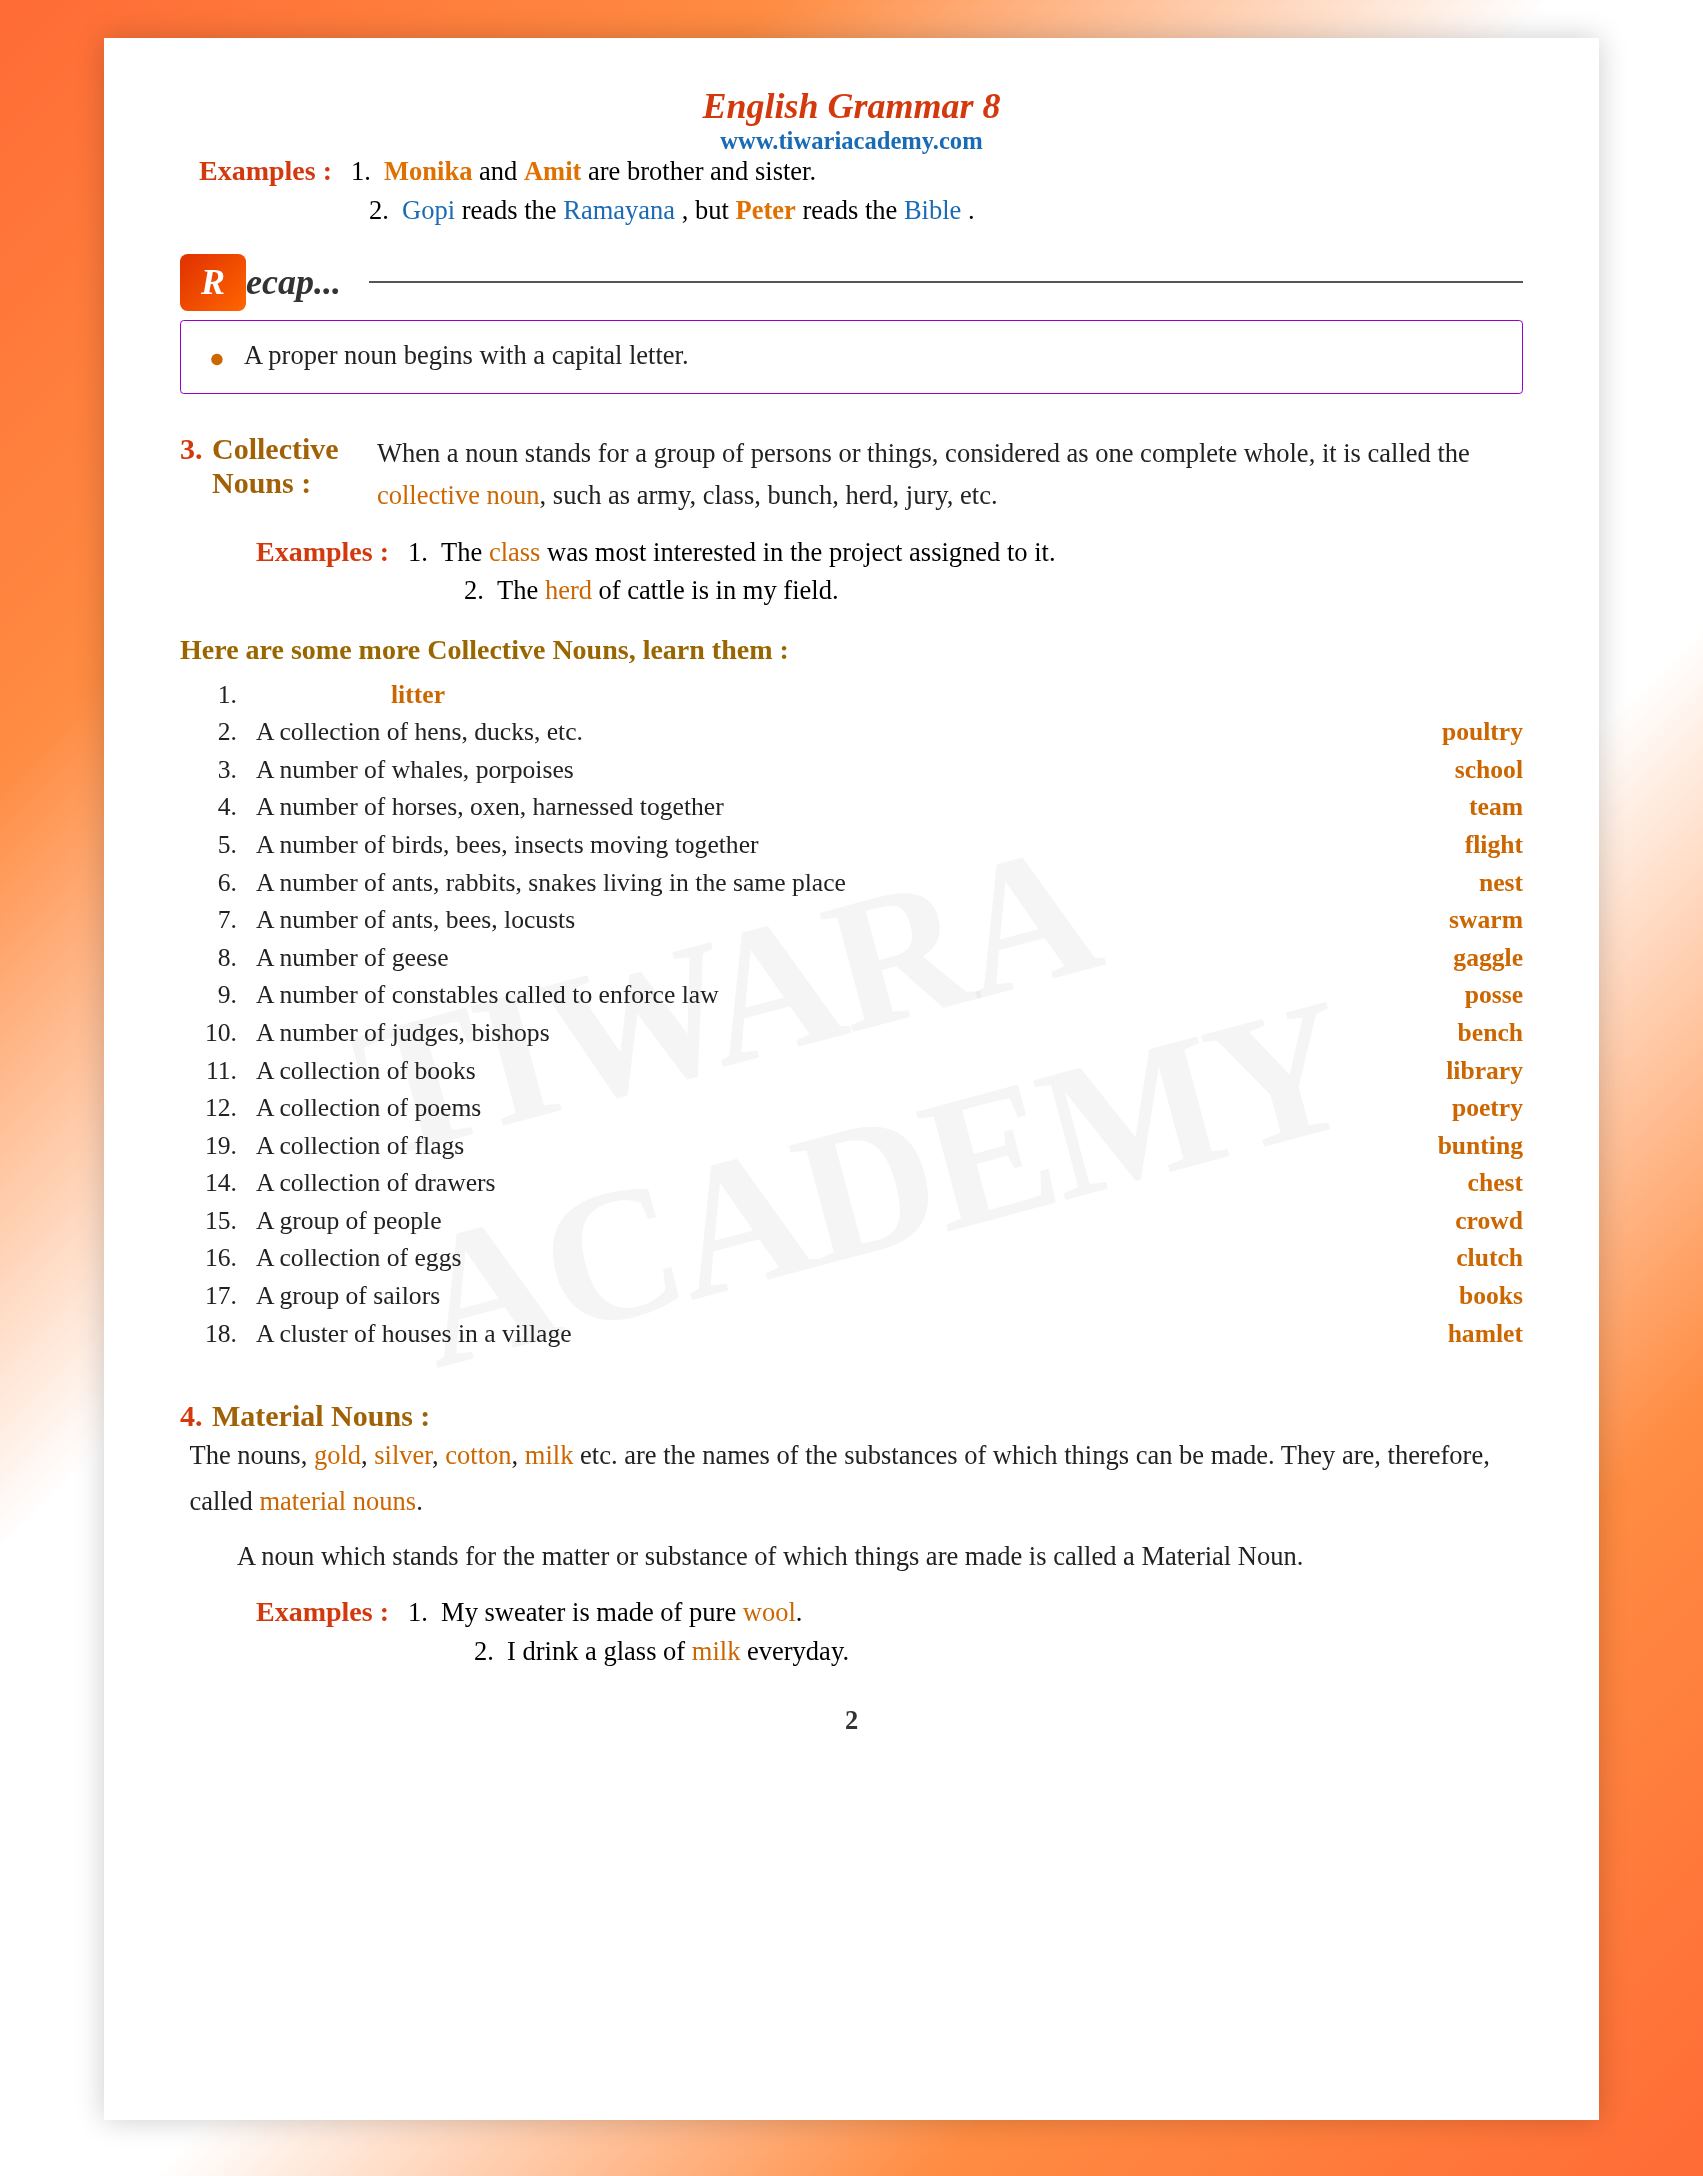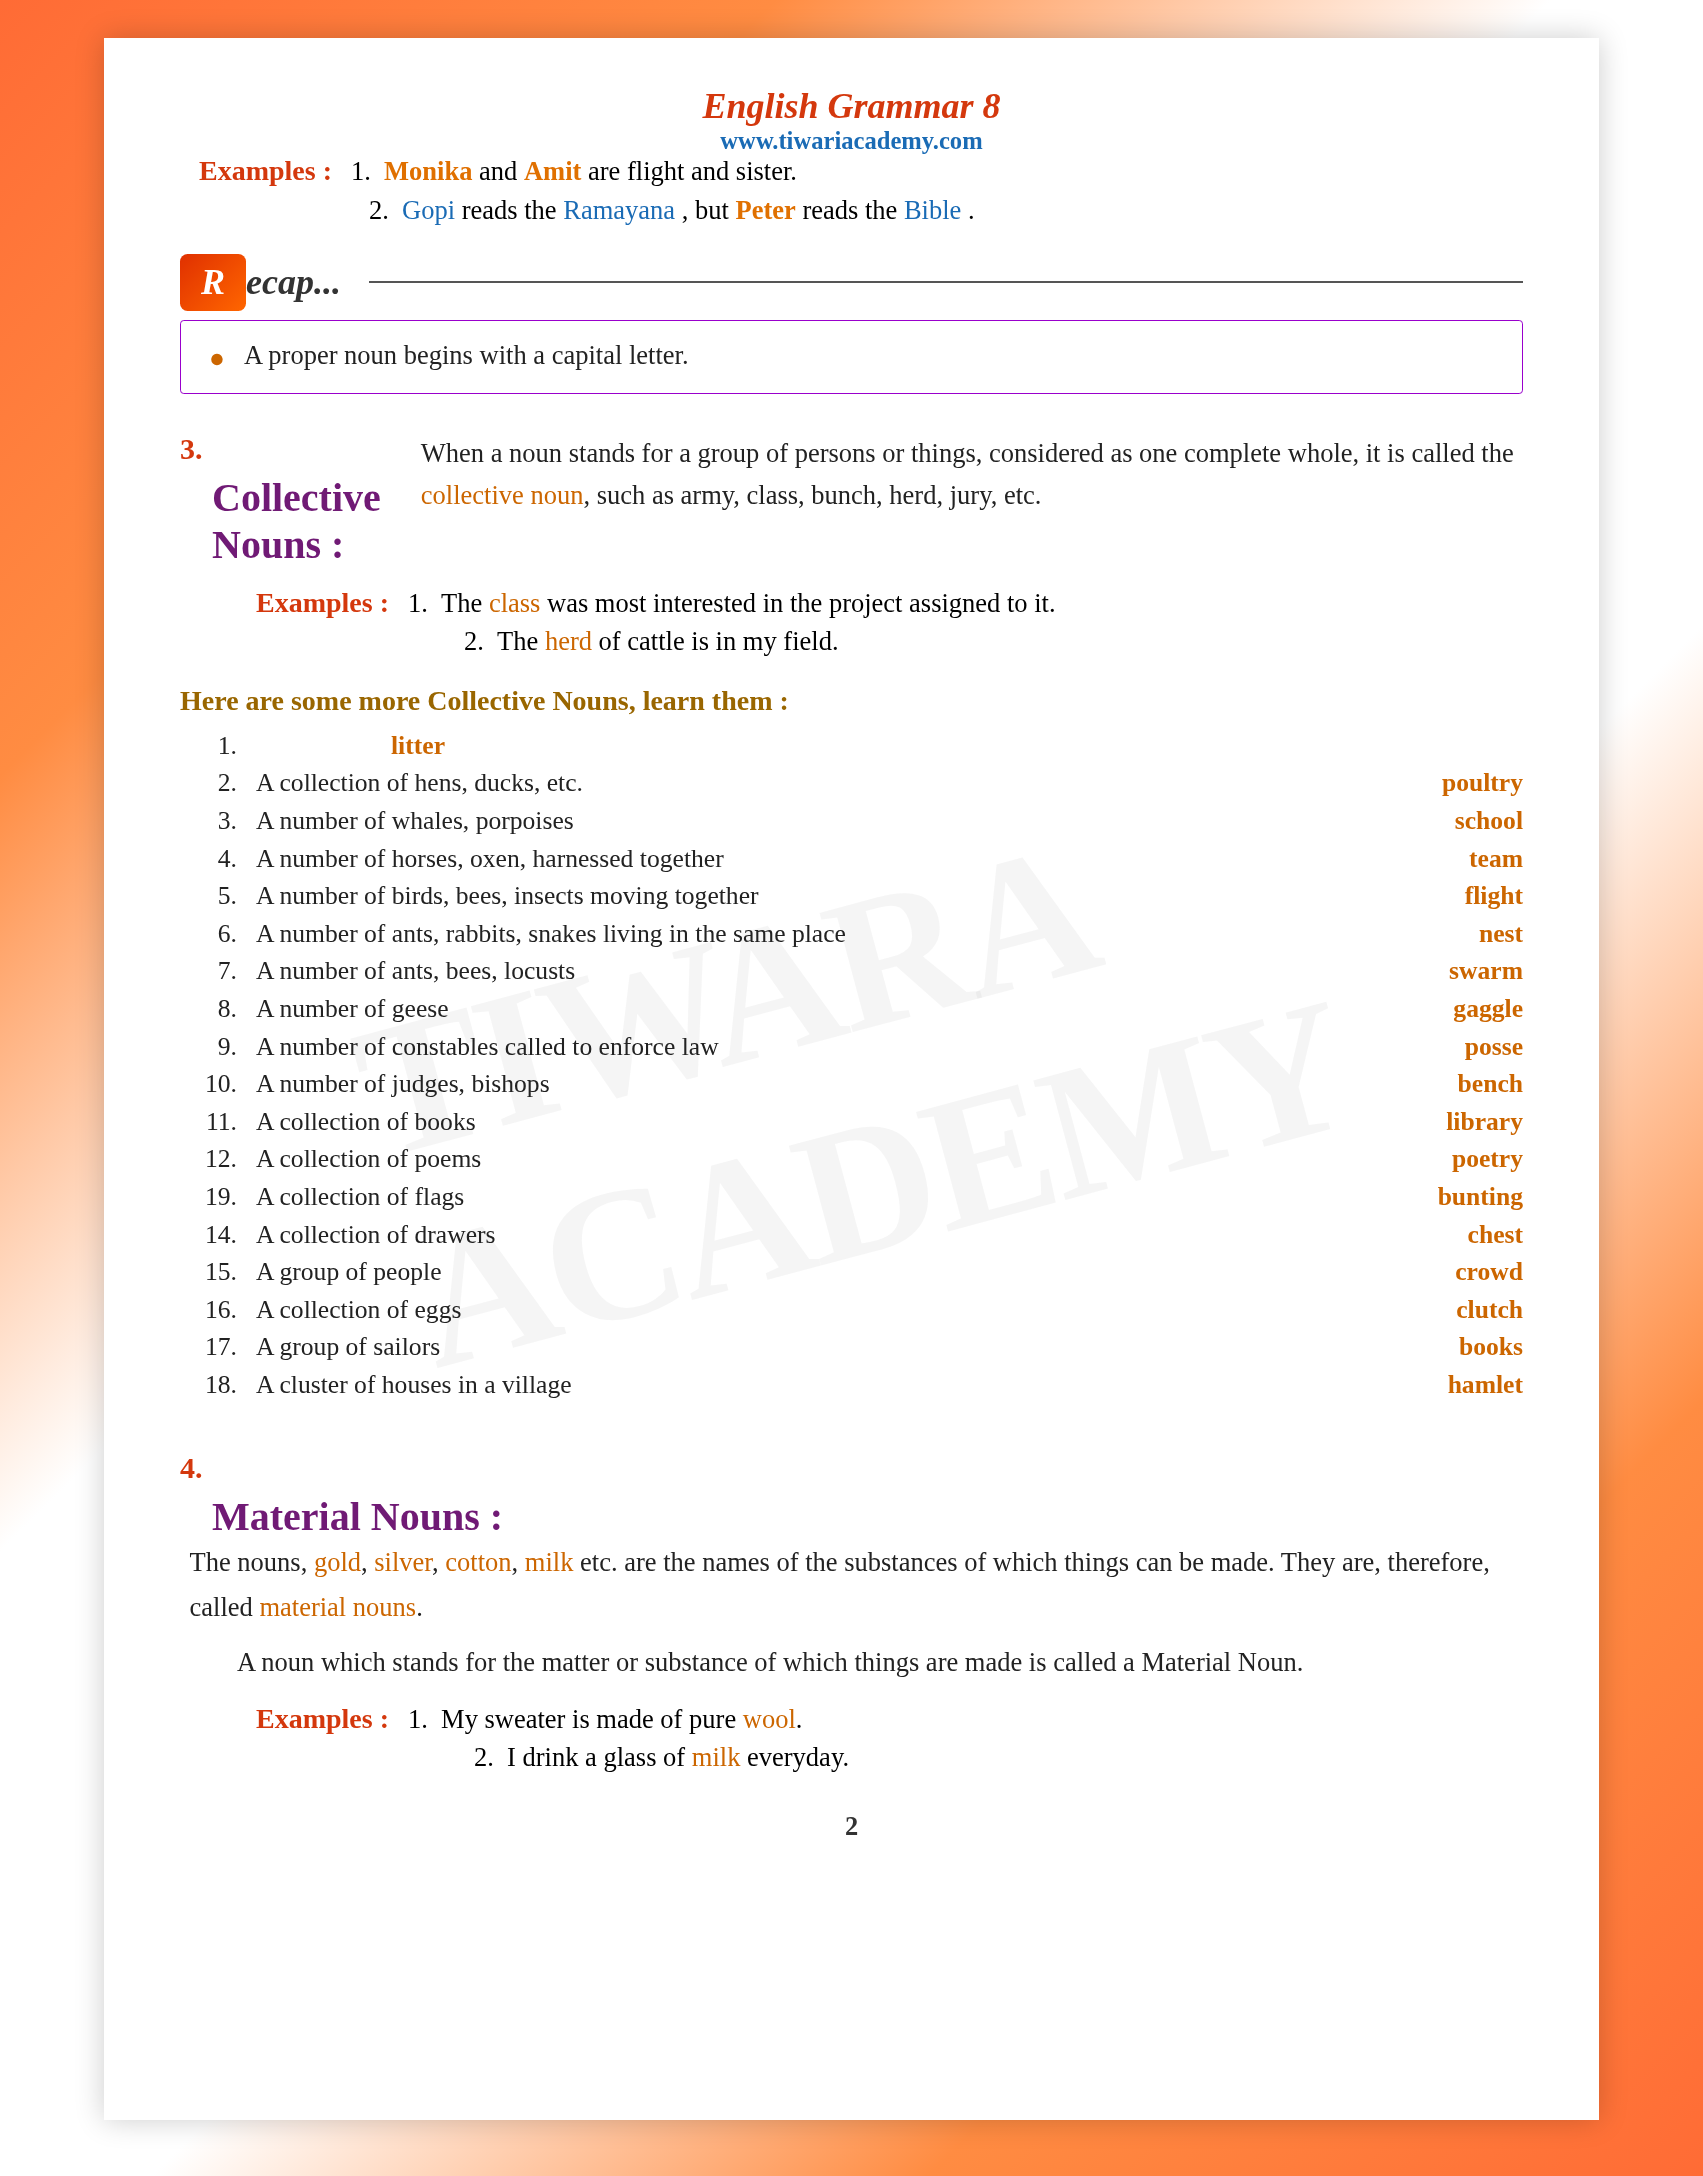--- a/index.html
+++ b/index.html
@@ -129,24 +129,23 @@
     }
 
     .section-number {
       font-size: 30px;
       font-weight: bold;
       color: #d4380d;
       margin-right: 9.5px;
     }
 
     .section-title {
-      font-size: 40px;
-      font-weight: bold;
-      color: #701a75;
-      margin-top: 42px;
+      font-size: 30px;
+      font-weight: bold;
+      color: #a16207;
     }
 
     .section-body {
       font-size: 26.5px;
       color: #222;
       line-height: 1.6;
       margin-bottom: 9.5px;
     }
 
     .section-row {
@@ -238,21 +237,21 @@
     </div>
 
     <div class="examples-block">
       <div style="display:flex; align-items:baseline; margin-bottom:7.6px;">
         <span class="examples-label">Examples :</span>
         <span style="font-size:26.5px; margin-left:19px;">1.</span>
         <span style="font-size:26.5px; margin-left:13.2px;">
           <span class="highlight-orange">Monika</span>
           <span> and </span>
           <span class="highlight-orange">Amit</span>
-          <span> are flight and sister.</span>
+          <span> are brother and sister.</span>
         </span>
       </div>
       <div style="display:flex; align-items:baseline; padding-left:170px;">
         <span style="font-size:26.5px; margin-right:13.2px;">2.</span>
         <span style="font-size:26.5px;">
           <span class="highlight-blue">Gopi</span>
           <span> reads the </span>
           <span class="highlight-blue">Ramayana</span>
           <span>, but </span>
           <span class="highlight-orange">Peter</span>

